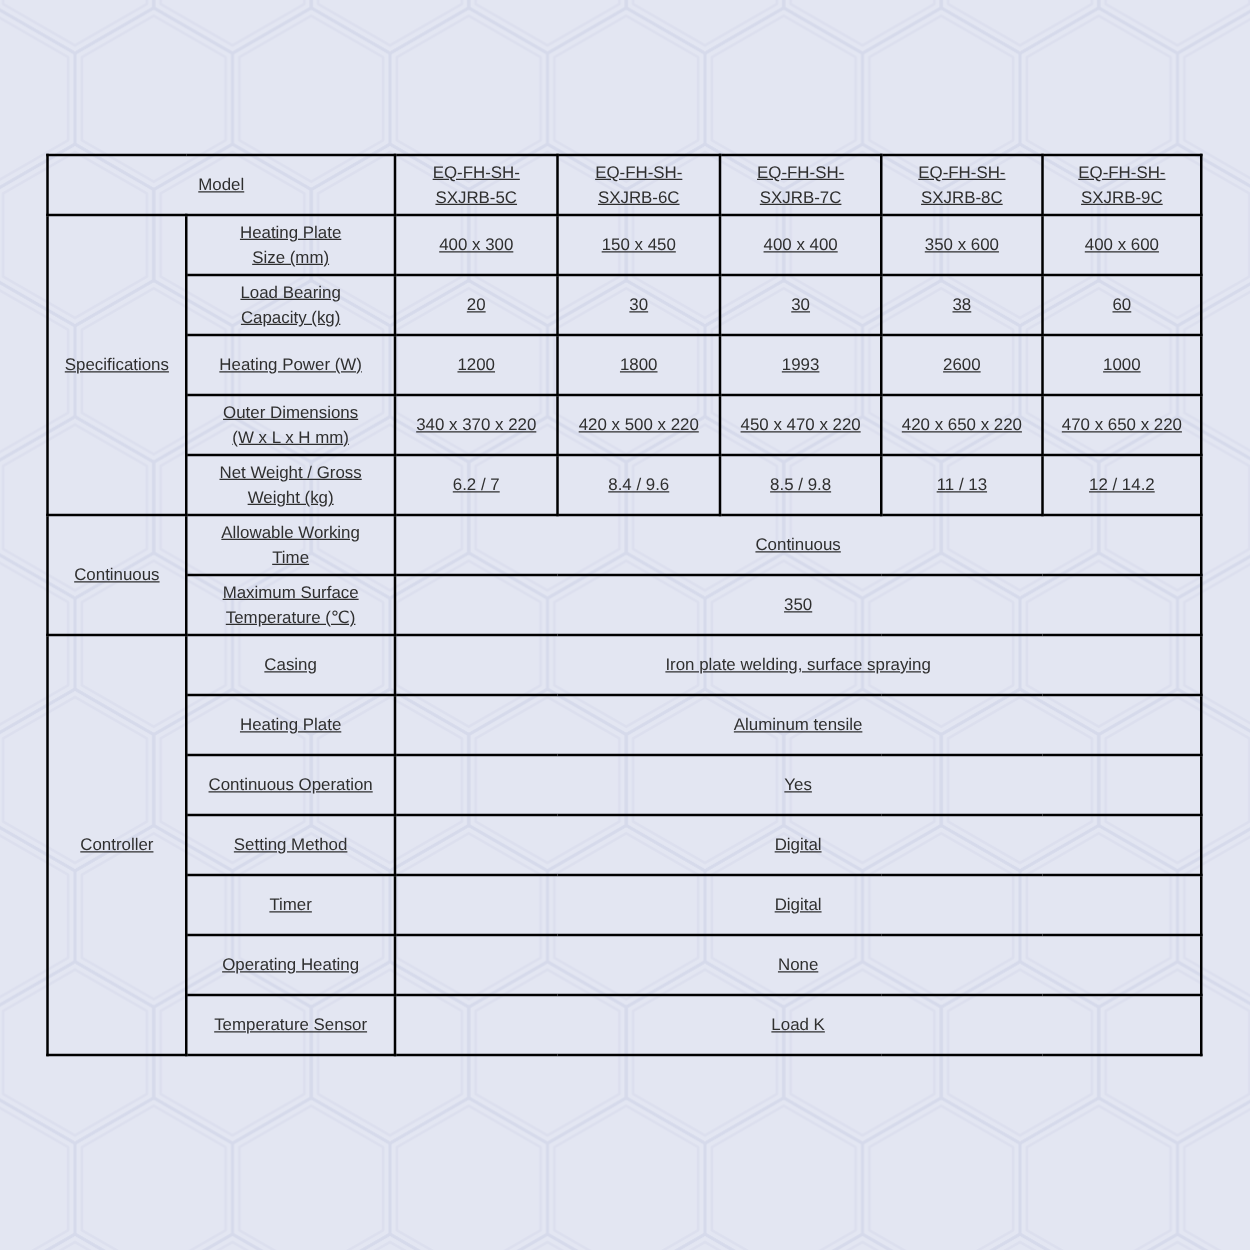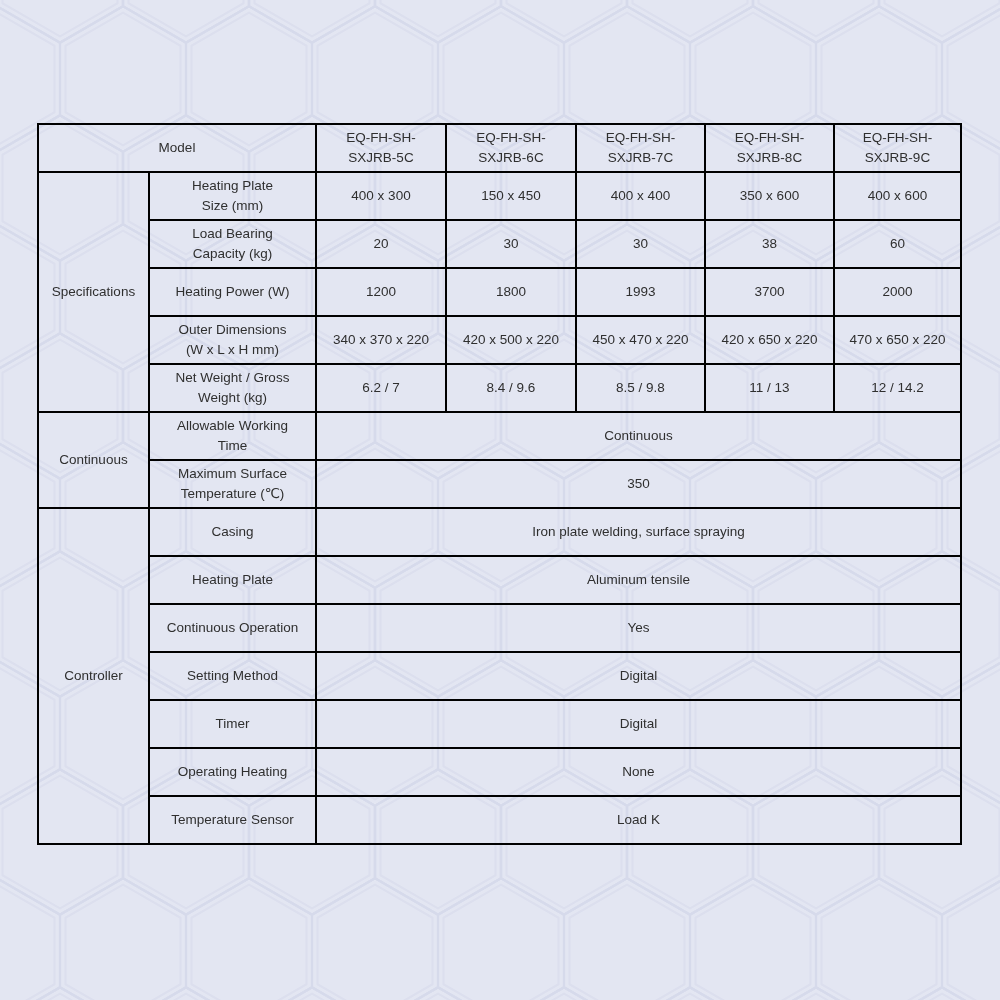--- a/index.html
+++ b/index.html
@@ -14,21 +14,21 @@
   body{
     width:1000px;height:1000px;position:relative;overflow:hidden;
     background:var(--background);
     font-family:"Liberation Sans","DejaVu Sans",sans-serif;
     color:var(--text);
   }
   .hex-bg{position:absolute;left:0;top:0;z-index:0;}
   .hex-base{fill:var(--background);}
   .hex-outer{fill:none;stroke:var(--hex-line-outer);stroke-width:2.4;stroke-linejoin:round;}
   .hex-inner{fill:none;stroke:var(--hex-line-inner);stroke-width:2.2;stroke-linejoin:round;}
-  .table-wrap{position:absolute;left:37px;top:123px;z-index:1;}
+  .table-wrap{position:absolute;left:37px;top:123px;z-index:1;text-decoration:underline;}
   table{
     border-collapse:collapse;table-layout:fixed;width:923px;
   }
   th,td{
     border:2px solid var(--border);
     height:48px;
     padding:2px 6px;
     text-align:center;
     vertical-align:middle;
     font-size:13.5px;
@@ -103,22 +103,22 @@
         <td>30</td>
         <td>30</td>
         <td>38</td>
         <td>60</td>
       </tr>
       <tr>
         <td>Heating Power (W)</td>
         <td>1200</td>
         <td>1800</td>
         <td>1993</td>
-        <td>3700</td>
-        <td>2000</td>
+        <td>2600</td>
+        <td>1000</td>
       </tr>
       <tr>
         <td>Outer Dimensions
 (W x L x H mm)</td>
         <td>340 x 370 x 220</td>
         <td>420 x 500 x 220</td>
         <td>450 x 470 x 220</td>
         <td>420 x 650 x 220</td>
         <td>470 x 650 x 220</td>
       </tr>

